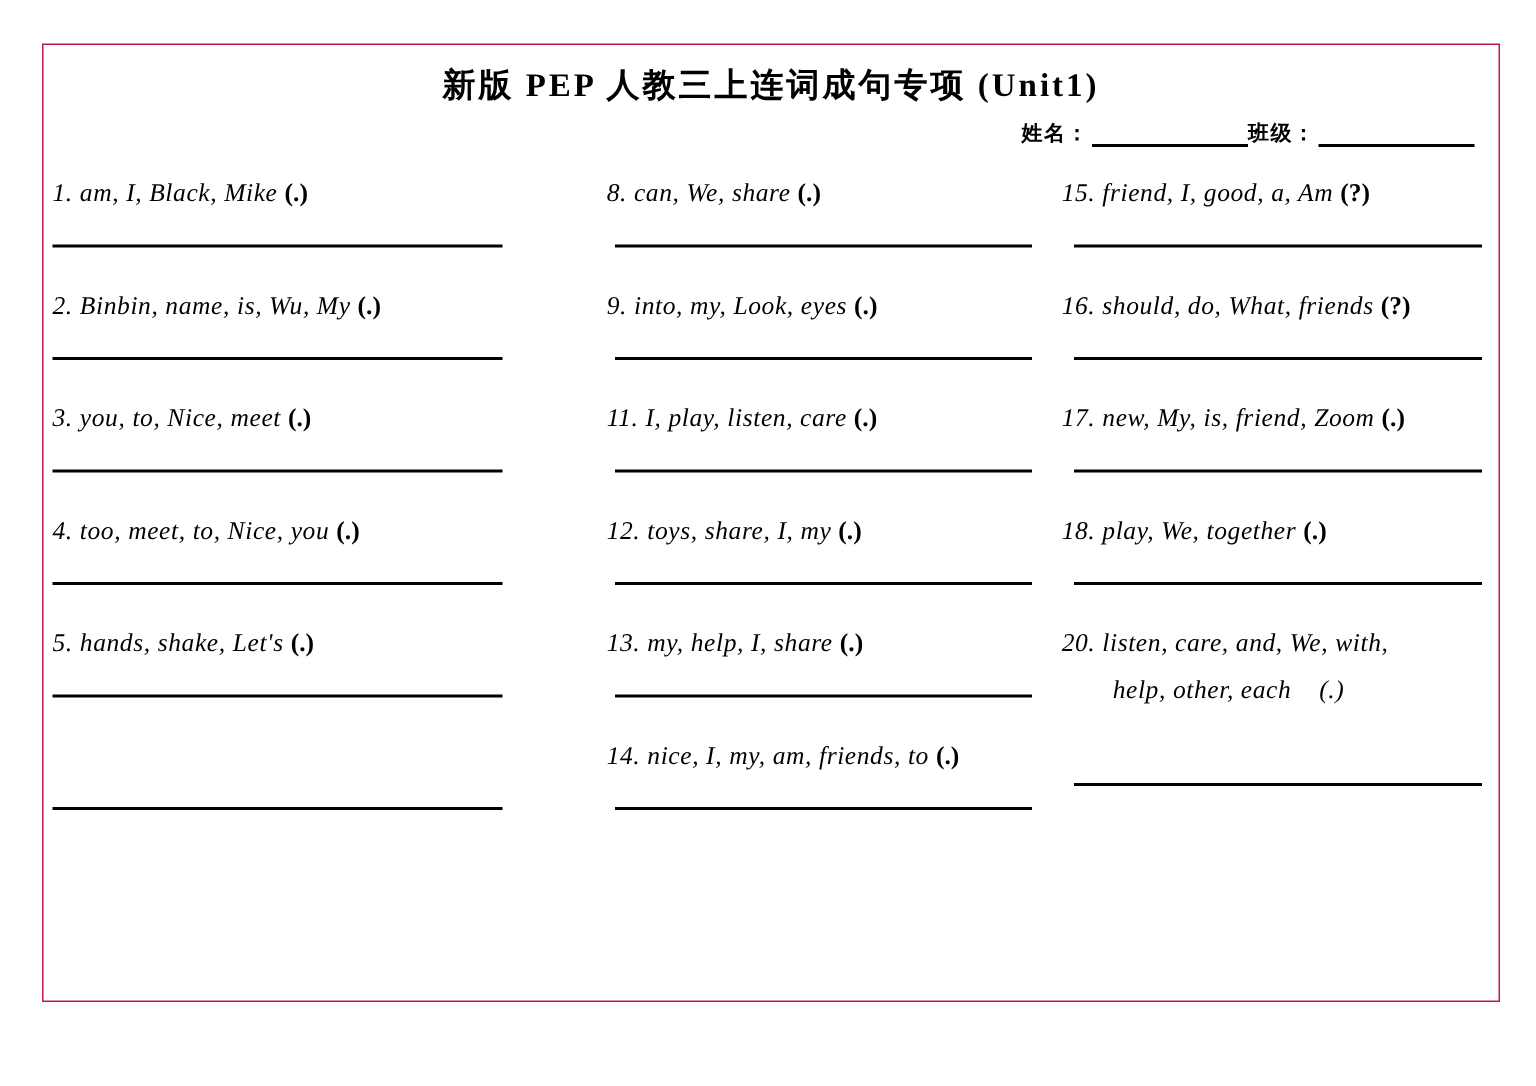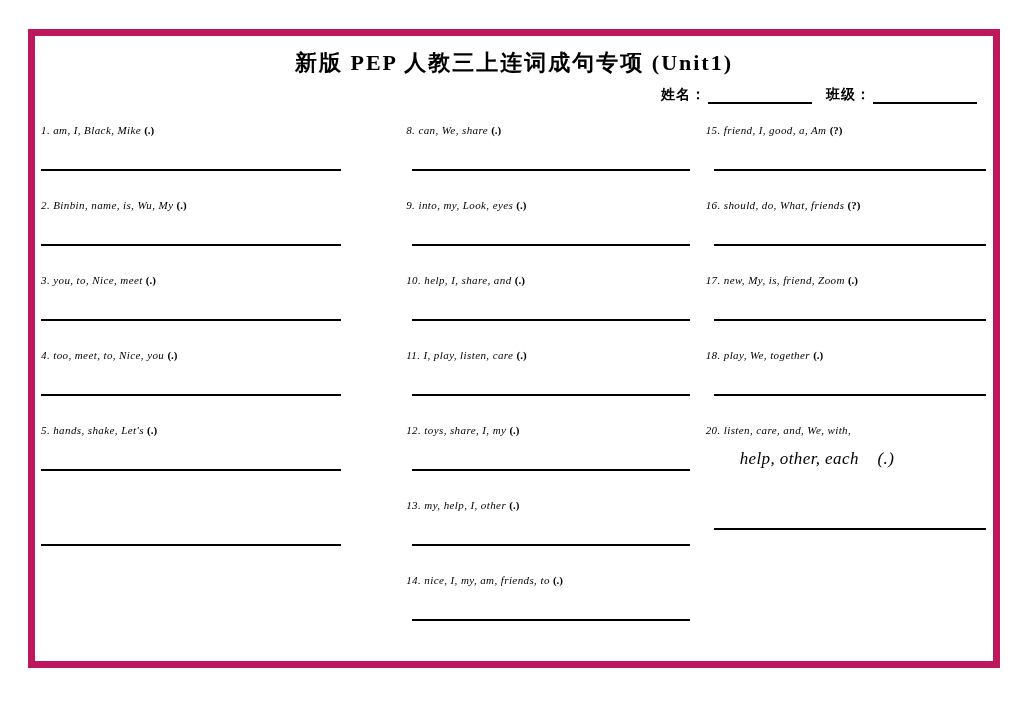--- a/index.html
+++ b/index.html
@@ -23,21 +23,21 @@
     width: 1024px;
     height: 724px;
     background: #ffffff;
   }
   #worksheet-frame {
     position: absolute;
     left: 28px;
     top: 29px;
     width: 972px;
     height: 639px;
-    border: 7px solid #be185d;
+    border: 1px solid #be185d;
     box-sizing: border-box;
     background: #ffffff;
   }
 
   
   #header {
     position: absolute;
     left: 0; top: 0;
     width: 100%;
   }
@@ -49,21 +49,20 @@
     letter-spacing: 2px;
     padding-top: 12px;
     white-space: nowrap;
   }
   #meta-row {
     position: absolute;
     right: 16px;
     top: 50px;
     display: flex;
     align-items: flex-end;
-    gap: 14px;
     font-size: 14px;
     font-weight: 600;
   }
   .meta-field {
     display: flex;
     align-items: flex-end;
     gap: 2px;
   }
   .meta-label {
     font-family: "Liberation Serif", serif;
@@ -97,21 +96,21 @@
   #column-2 { width: 310px; margin-left: 41px; }
   #column-3 { width: 312px; }
 
   .item {
     position: relative;
     box-sizing: border-box;
   }
   .item-text {
     font-family: "Liberation Serif", serif;
     font-style: italic;
-    font-size: 11px;
+    font-size: 17px;
     line-height: 1.25;
     white-space: nowrap;
     letter-spacing: 0.4px;
   }
   .item-text .num {
     font-style: italic;
   }
   .item-text .punct {
     font-weight: 700;
     font-style: normal;
@@ -197,33 +196,29 @@
       <div class="column" id="column-2">
           <div class="item">
             <div class="item-text"><span class="num">8.</span><span class="words"> can, We, share </span><span class="punct">(.)</span></div>
             <div class="answer-line"></div>
           </div>
           <div class="item">
             <div class="item-text"><span class="num">9.</span><span class="words"> into, my, Look, eyes </span><span class="punct">(.)</span></div>
             <div class="answer-line"></div>
           </div>
           <div class="item">
-            <div class="item-text"><span class="num">10.</span><span class="words"> help, I, share, and </span><span class="punct">(.)</span></div>
-            <div class="answer-line"></div>
-          </div>
-          <div class="item">
             <div class="item-text"><span class="num">11.</span><span class="words"> I, play, listen, care </span><span class="punct">(.)</span></div>
             <div class="answer-line"></div>
           </div>
           <div class="item">
             <div class="item-text"><span class="num">12.</span><span class="words"> toys, share, I, my </span><span class="punct">(.)</span></div>
             <div class="answer-line"></div>
           </div>
           <div class="item">
-            <div class="item-text"><span class="num">13.</span><span class="words"> my, help, I, other </span><span class="punct">(.)</span></div>
+            <div class="item-text"><span class="num">13.</span><span class="words"> my, help, I, share </span><span class="punct">(.)</span></div>
             <div class="answer-line"></div>
           </div>
           <div class="item">
             <div class="item-text"><span class="num">14.</span><span class="words"> nice, I, my, am, friends, to </span><span class="punct">(.)</span></div>
             <div class="answer-line"></div>
           </div>
         </div>
       <div class="column" id="column-3">
           <div class="item">
             <div class="item-text"><span class="num">15.</span><span class="words"> friend, I, good, a, Am </span><span class="punct">(?)</span></div>

